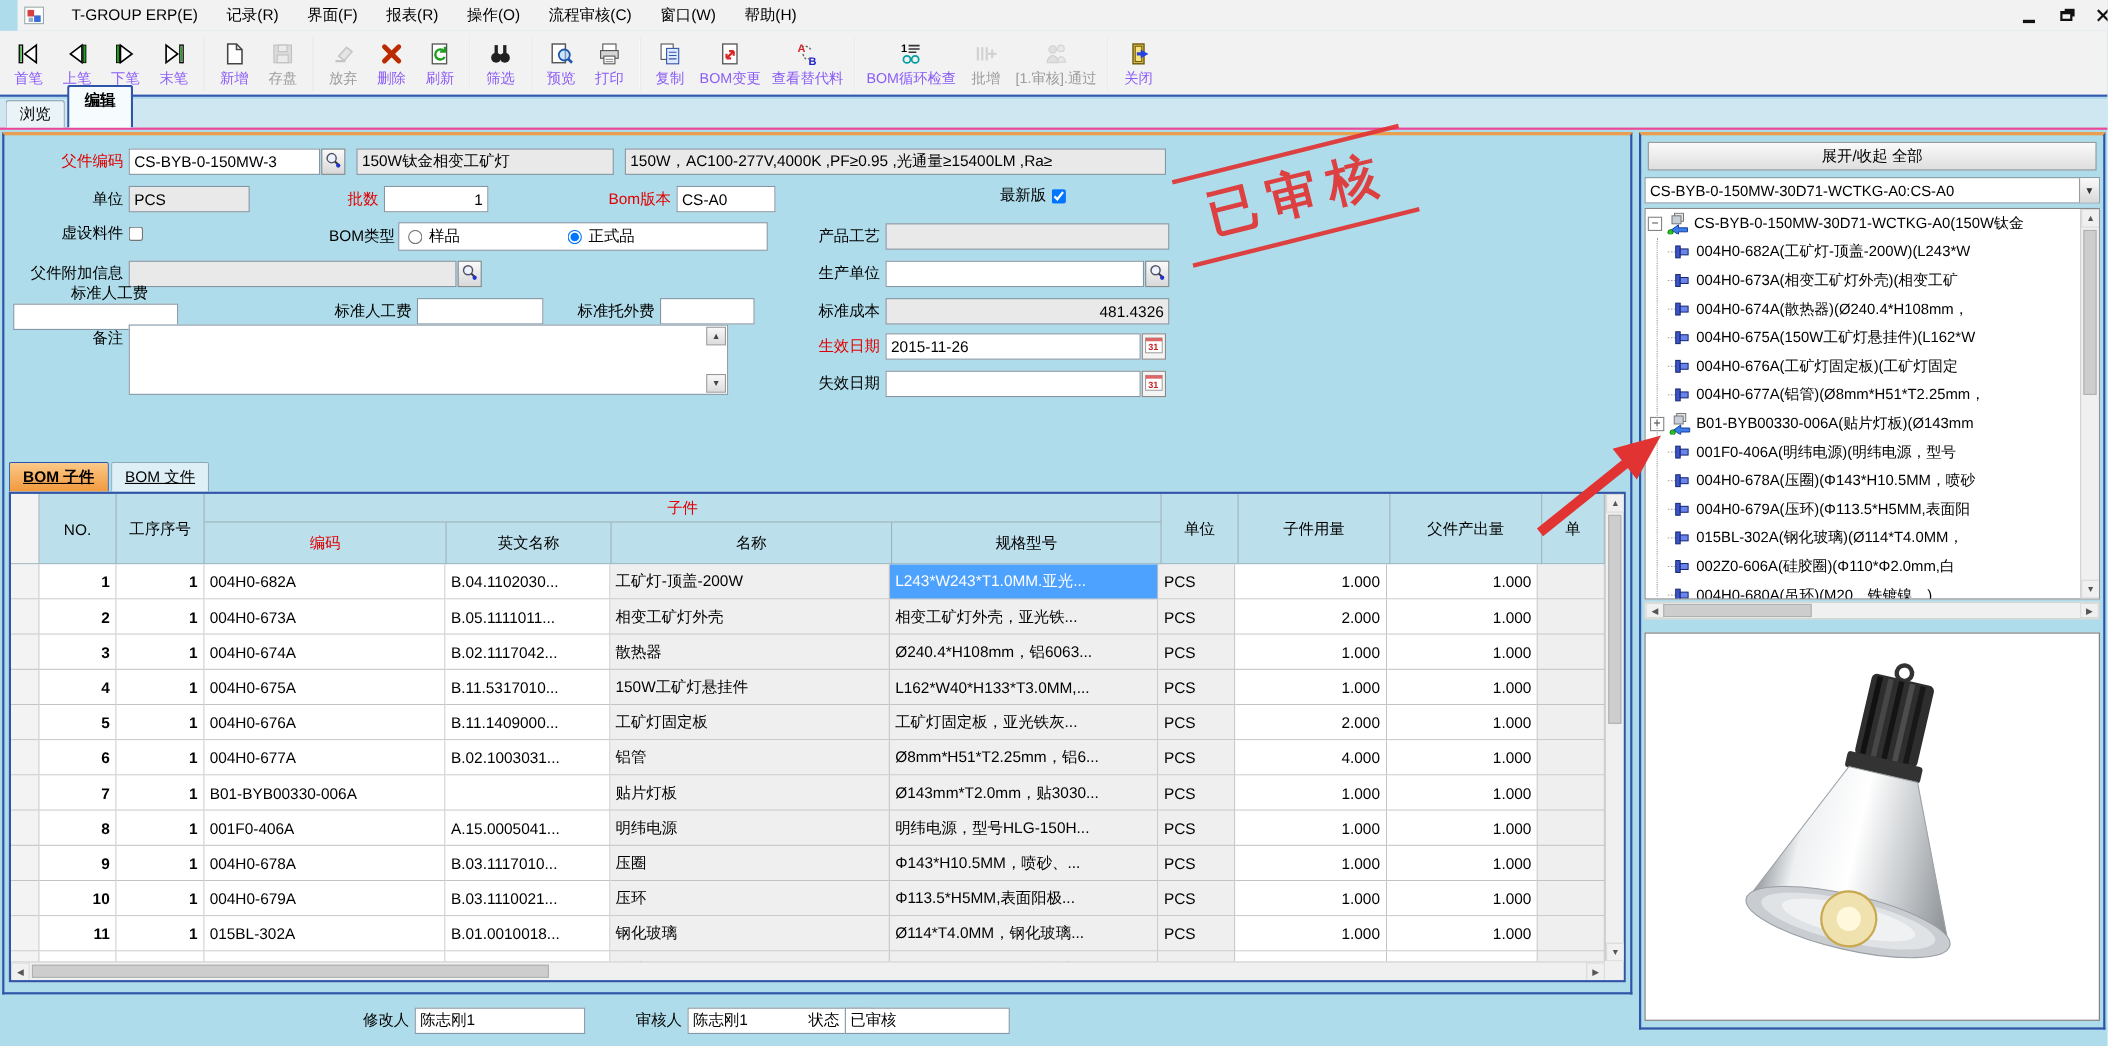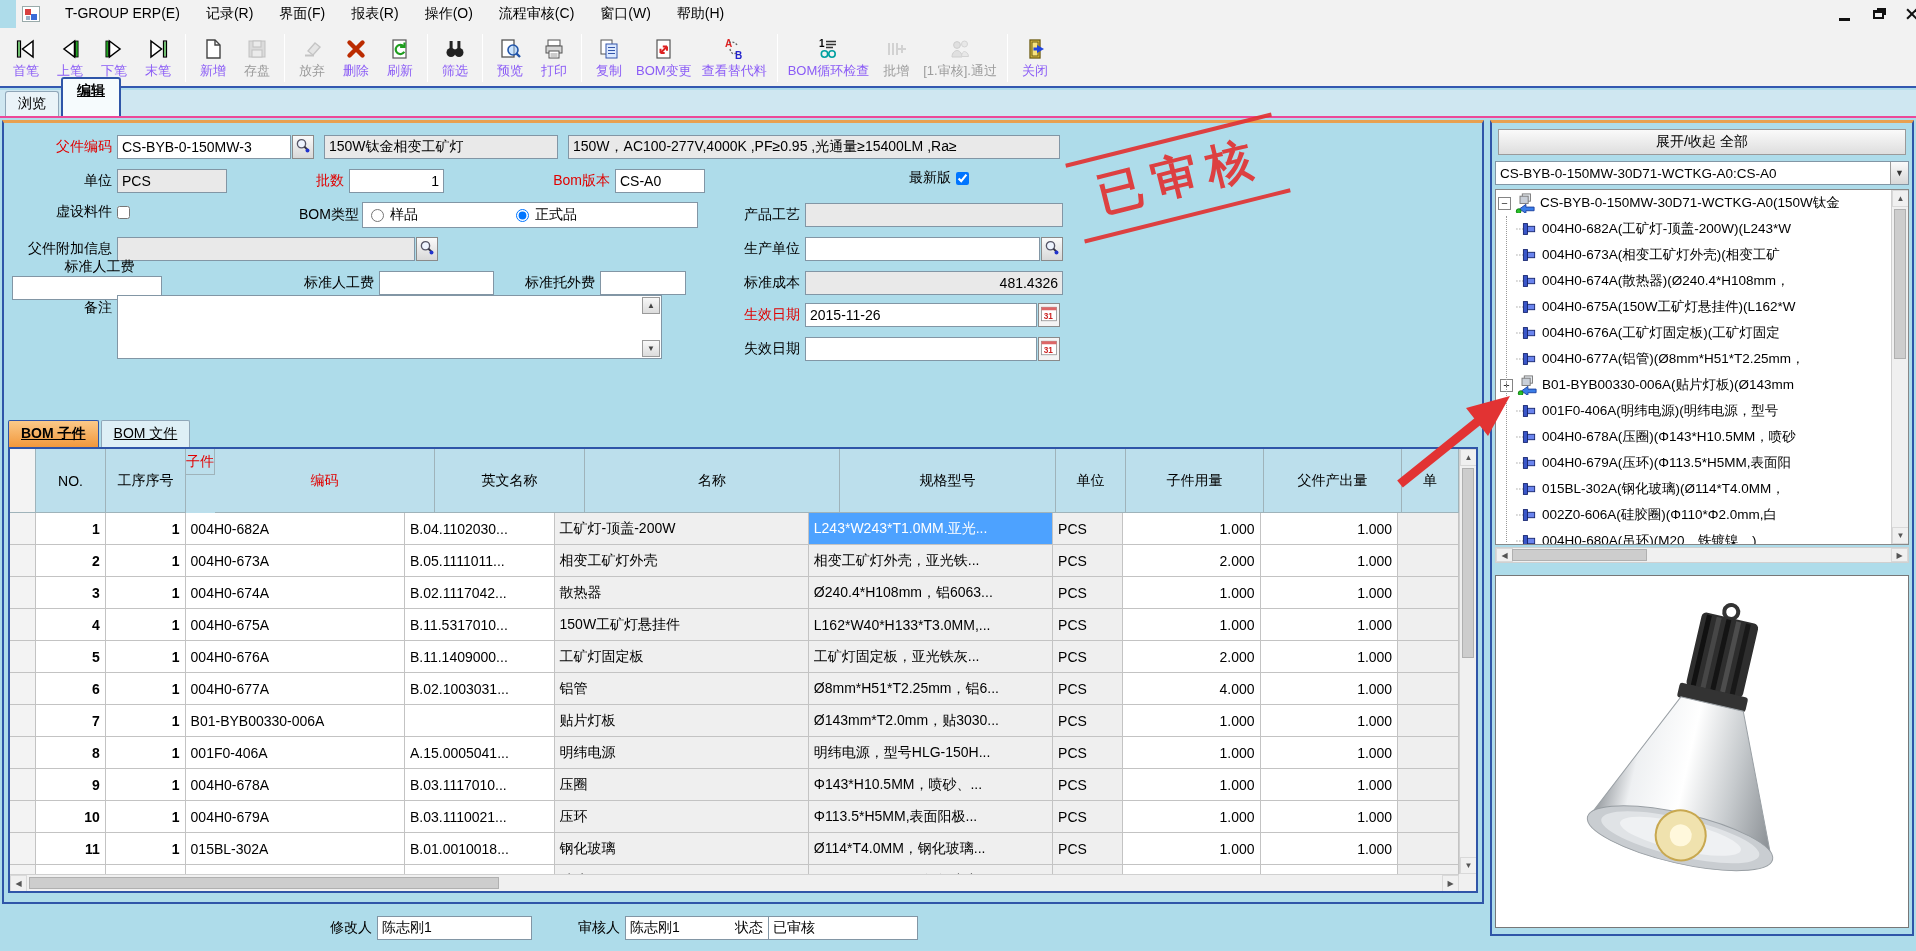--- a/index.html
+++ b/index.html
@@ -90,21 +90,21 @@
     border-bottom:none; font-weight:bold; }
 
   
   .table-wrap { position:absolute; left:4px; top:324px; width:1470px; height:446px;
     background:#fff; border:2px solid #2F55A8; overflow:hidden; }
   .thead { position:absolute; left:0; top:0; right:17px; height:64px; background:#BCDFEC;
     display:flex; font-size:14px; }
   .hcell { border-right:1px solid #9fb3ba; border-bottom:1px solid #9fb3ba;
     display:flex; align-items:center; justify-content:center; }
   .hfull { height:64px; }
-  .hgroup-col { display:flex; }
+  .hgroup-col { display:flex; flex-direction:column; }
   .hgroup-top { height:26px; display:flex; align-items:center; justify-content:center;
     border-right:1px solid #9fb3ba; border-bottom:1px solid #9fb3ba; color:#E00000; }
   .hgroup-bottom { flex:1; display:flex; }
   .hcell.red { color:#E00000; }
   .tbody { position:absolute; left:0; top:64px; right:17px; bottom:17px; overflow:hidden; }
   .trow { display:flex; height:32px; font-size:14px; }
   .tcell { border-right:1px solid #c3c3c3; border-bottom:1px solid #c3c3c3; background:#fff;
     padding:0 5px; display:flex; align-items:center; overflow:hidden; white-space:nowrap; }
   .c-sel  { width:26px; background:#F3F3F3; }
   .c-no   { width:70px; justify-content:flex-end; font-weight:bold; }

